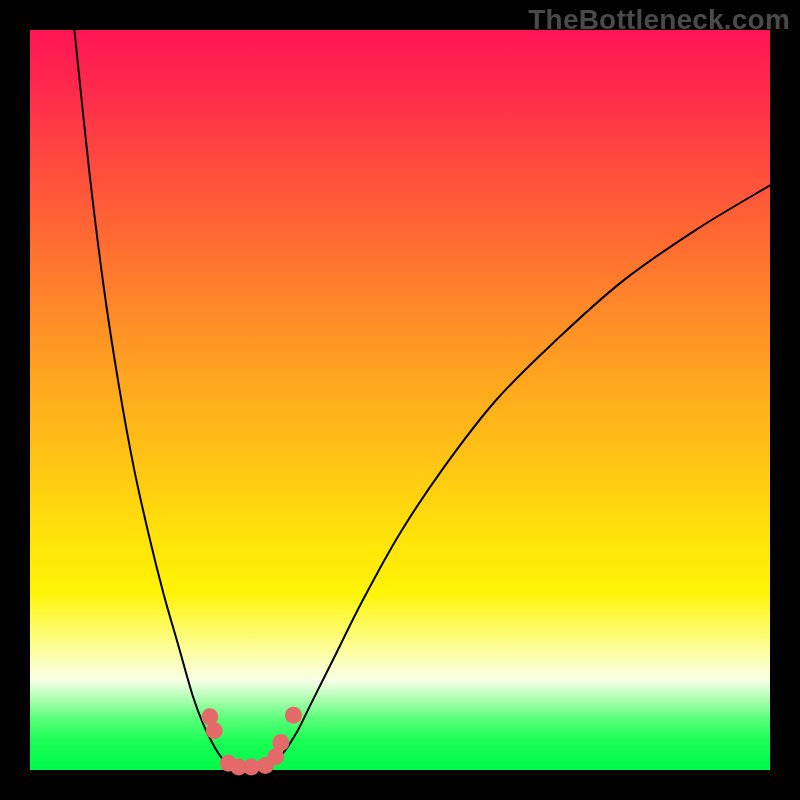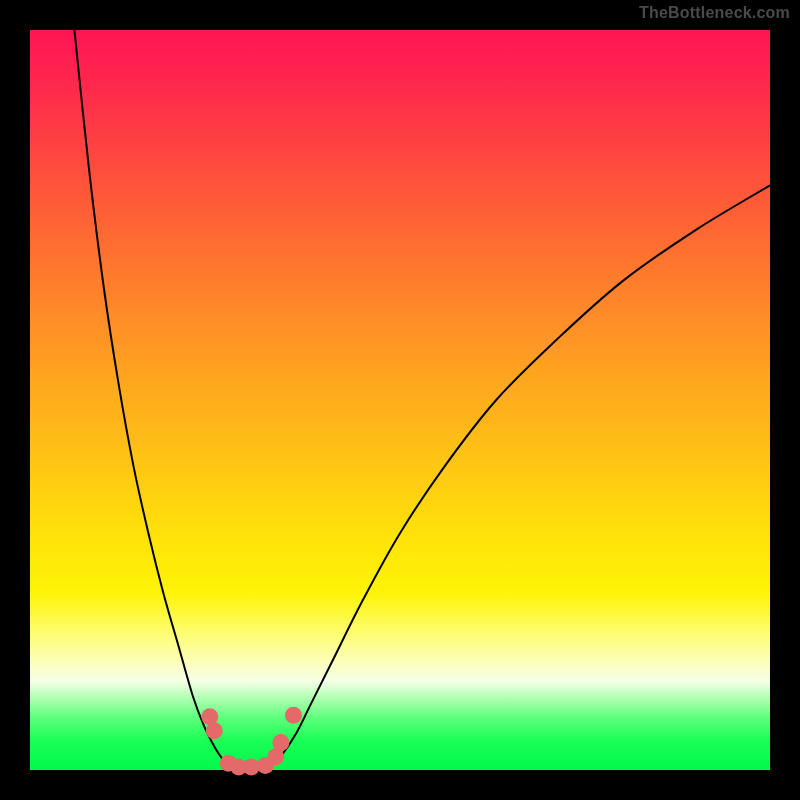--- a/index.html
+++ b/index.html
@@ -15,21 +15,21 @@
     position: relative;
     width: 800px;
     height: 800px;
     background: #000;
   }
   .watermark {
     position: absolute;
     top: 4px;
     right: 10px;
     color: #4a4a4a;
-    font-size: 16px;
+    font-size: 28px;
     font-weight: 600;
     letter-spacing: 0.2px;
     z-index: 5;
   }
   .plot {
     position: absolute;
     left: 30px;
     top: 30px;
     width: 740px;
     height: 740px;

